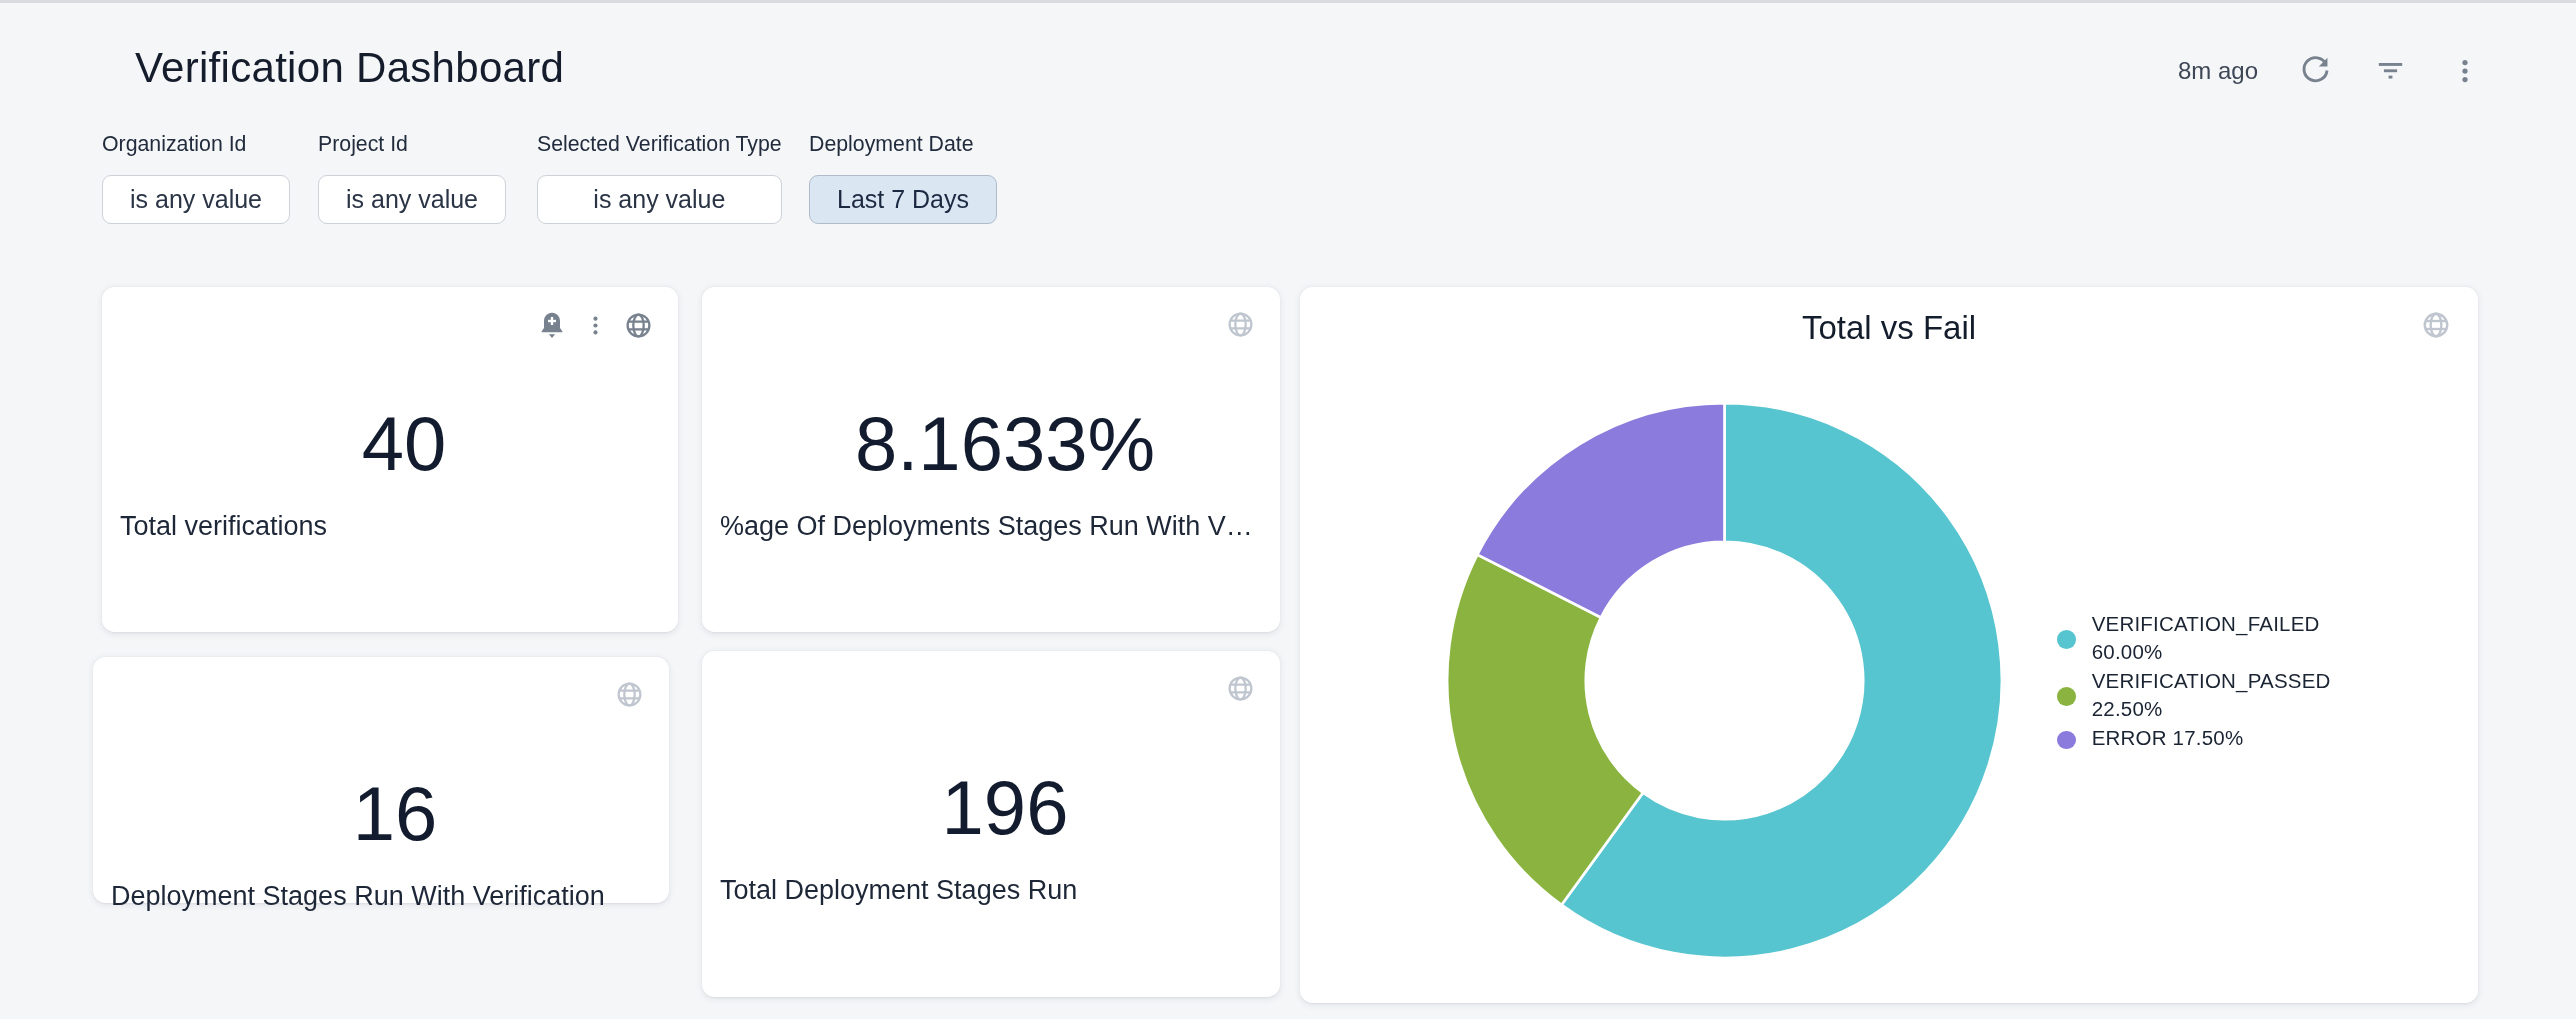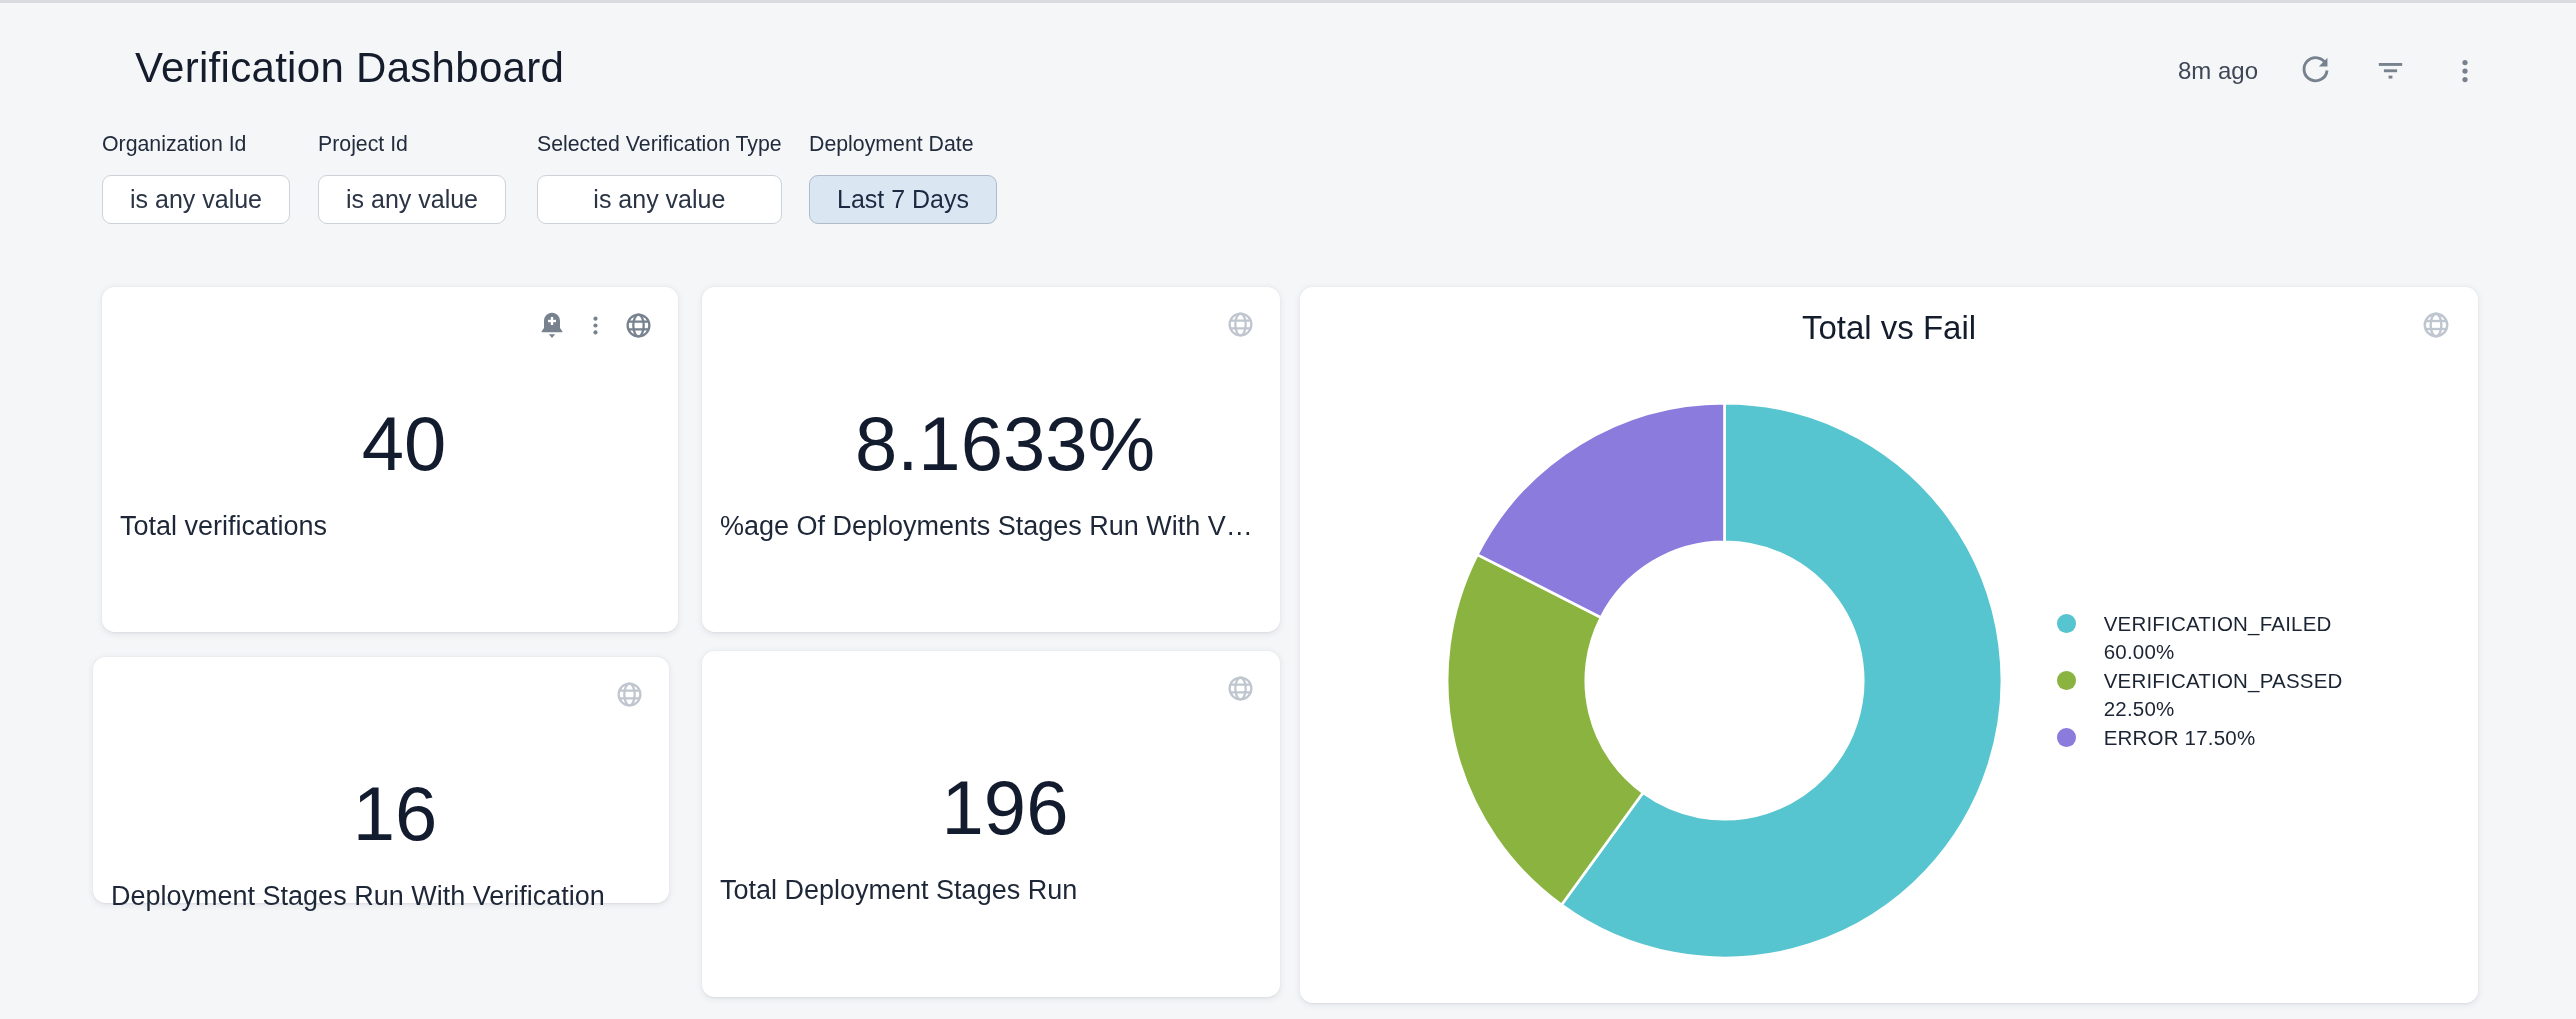--- a/index.html
+++ b/index.html
@@ -66,21 +66,21 @@
   }
 
   
   .chart-title{
     position:absolute; left:0; right:0; top:21.3px; text-align:center;
     font-size:33px; line-height:39px; font-weight:400; color:#141d2c;
   }
   .chart-globe{ position:absolute; top:23px; right:27px; color:#c0c6cf; }
   .donut-wrap{ position:absolute; left:140px; top:107px; width:569px; height:573px; }
   .legend{ position:absolute; left:757px; top:323px; }
-  .legend-item{ display:flex; align-items:flex-start; gap:28px; margin-bottom:1.8px; cursor:pointer; }
+  .legend-item{ display:flex; align-items:center; gap:16px; margin-bottom:1.8px; cursor:pointer; }
   .legend-dot{ width:18.7px; height:18.7px; border-radius:50%; margin-top:4.4px; flex:0 0 auto; }
   .legend-label{ font-size:20.5px; line-height:27.6px; color:#1b2433; width:231px; letter-spacing:0.2px; }
 
   svg{ display:block; }
 </style>
 </head>
 <body>
 
 <div class="stage">
   <div class="top-strip"></div>

